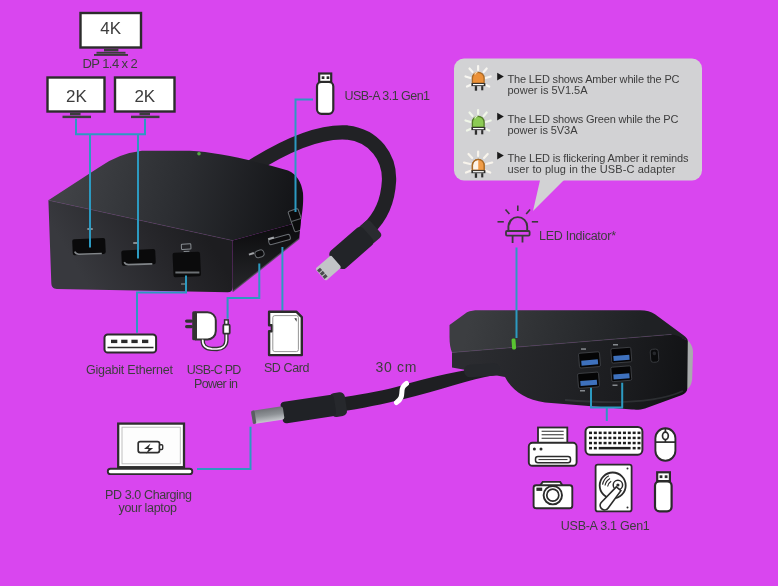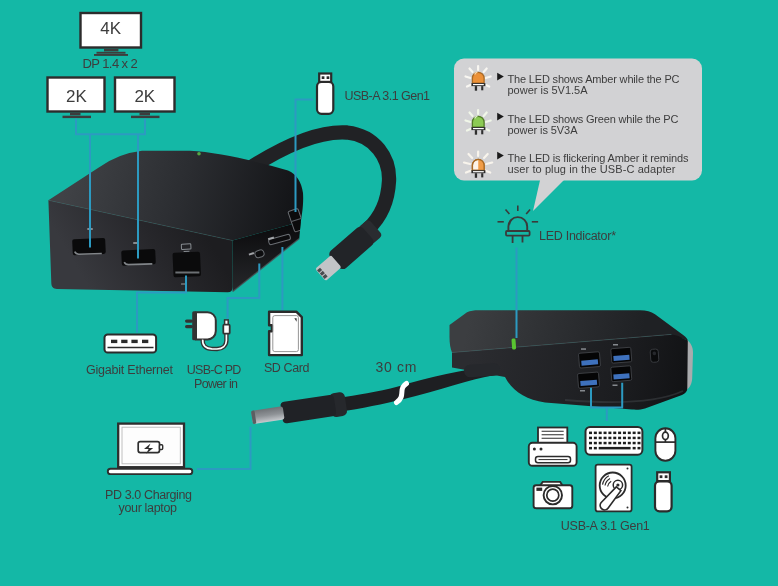--- a/index.html
+++ b/index.html
@@ -1,16 +1,16 @@
 <!DOCTYPE html>
 <html><head>
 <meta charset="utf-8">
 <style>
 html,body{margin:0;padding:0;background:#fff;}
-#stage{position:relative;width:778px;height:586px;background:#14b8a6;overflow:hidden;}
+#stage{position:relative;width:778px;height:586px;background:#d946ef;overflow:hidden;}
 text{font-family:"Liberation Sans",sans-serif;fill:#3d3d3d;}
 </style>
 </head>
 <body>
 <div id="stage">
 <svg width="778" height="586" viewBox="0 0 778 586">
 <defs>
   <linearGradient id="gLTop" x1="70" y1="170" x2="290" y2="230" gradientUnits="userSpaceOnUse">
     <stop offset="0" stop-color="#404246"></stop>
           <stop offset="0.5" stop-color="#2b2d31"></stop>

